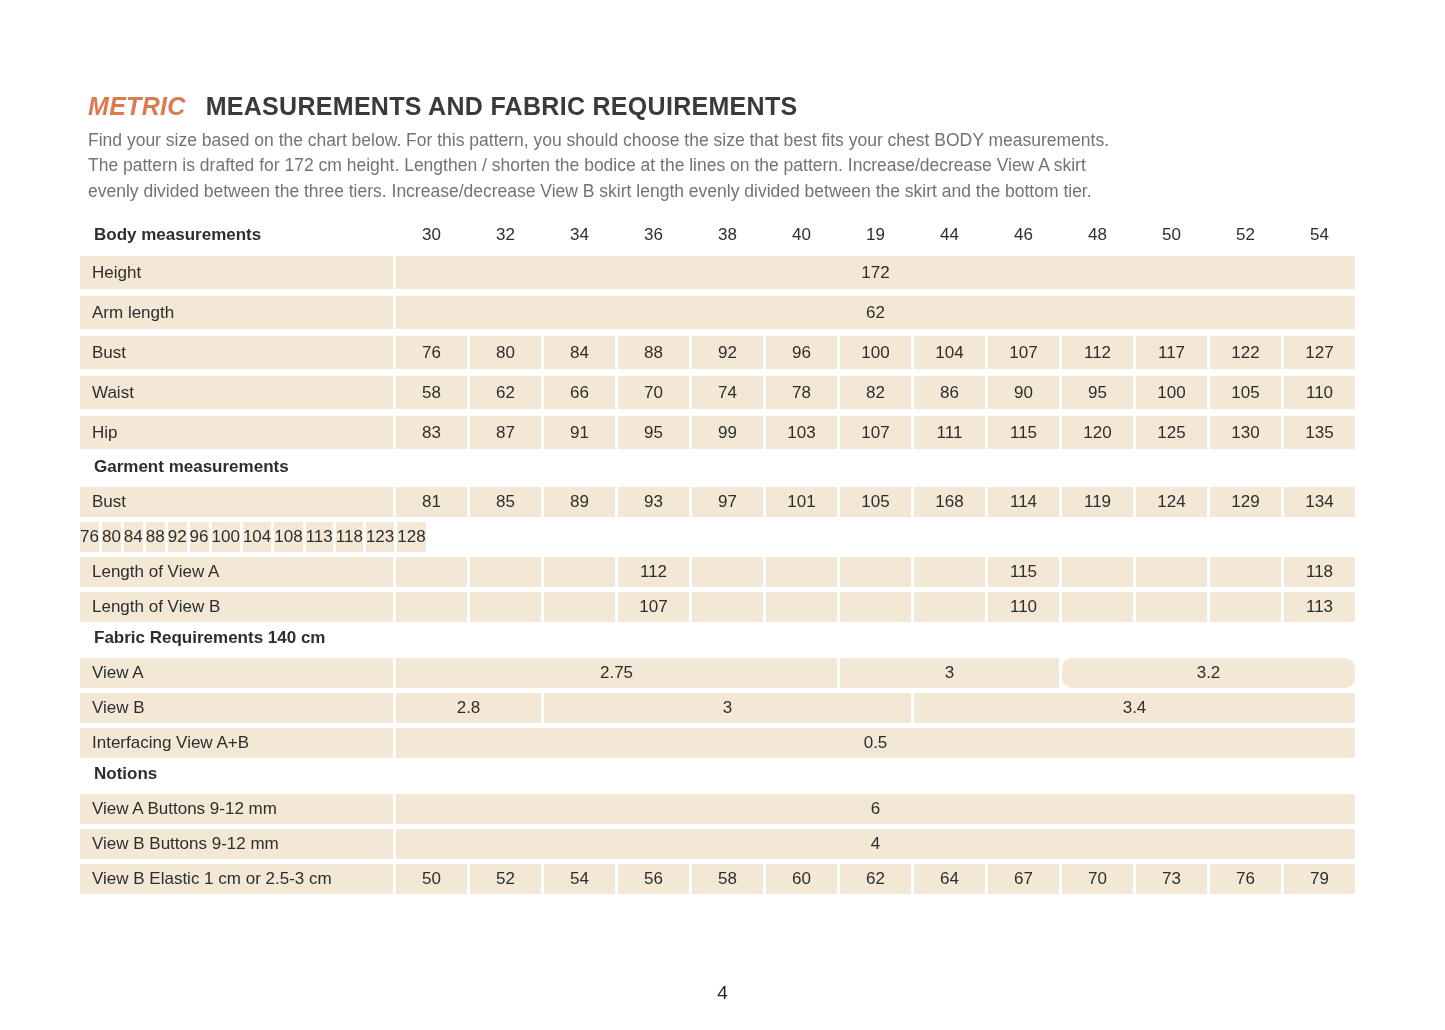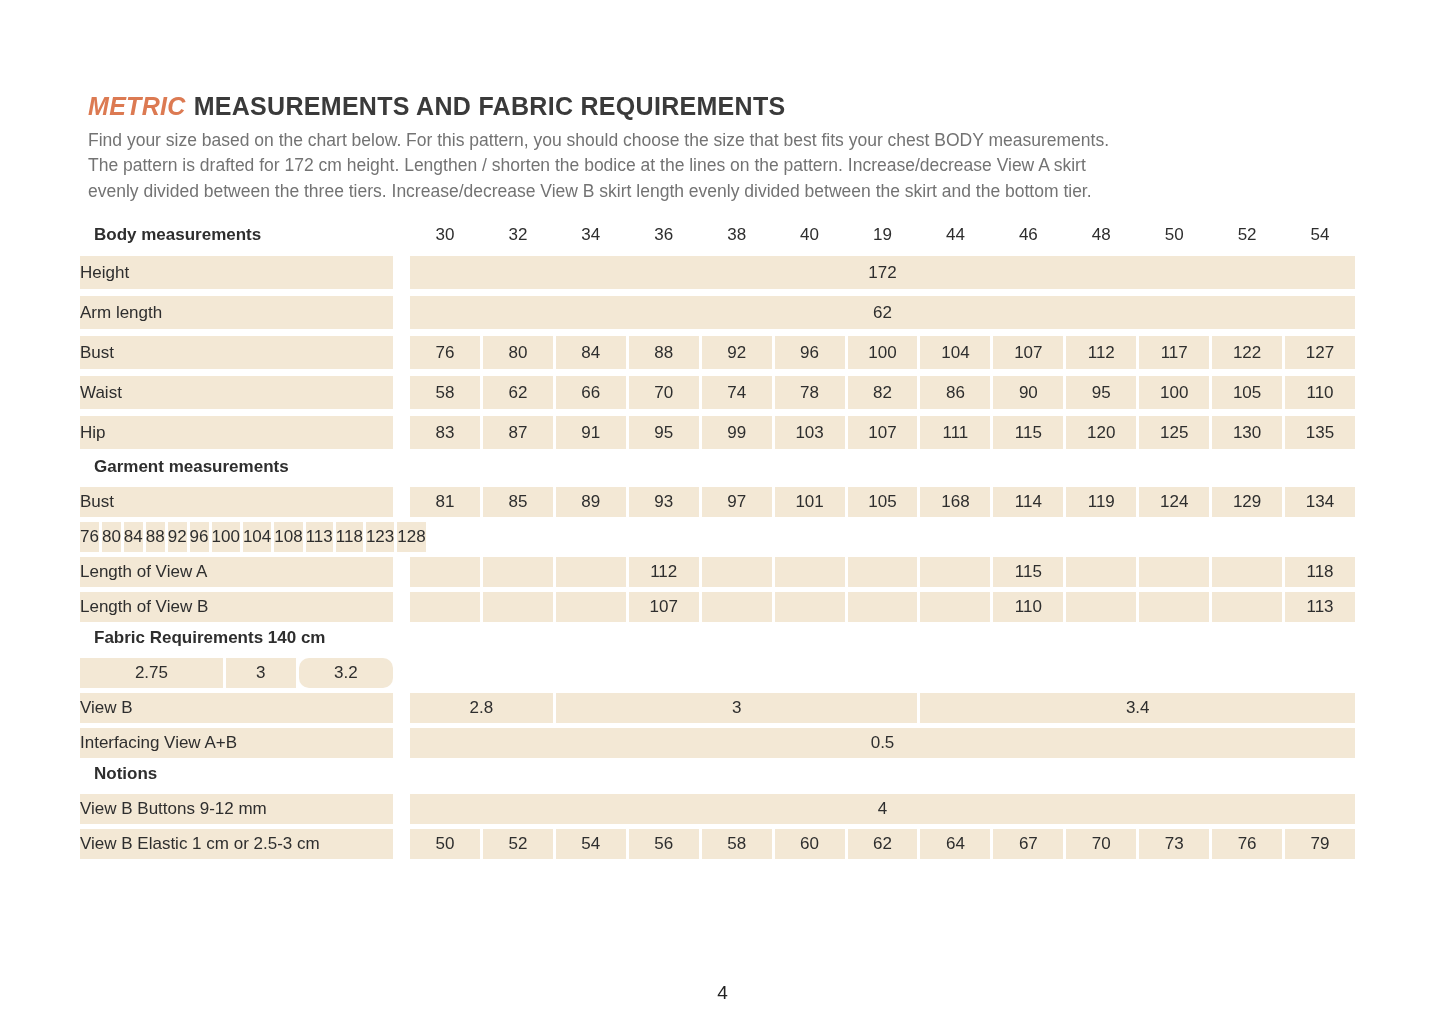--- a/index.html
+++ b/index.html
@@ -17,34 +17,35 @@
     font-family:"Liberation Sans", sans-serif;
     color:var(--ink);
     overflow:hidden;
   }
   .content{position:absolute;left:88px;top:92px;width:1270px;}
   h1.title{
     font-size:25px;font-weight:700;letter-spacing:0.3px;color:var(--title);
     white-space:nowrap;
   }
   h1.title .accent{color:var(--accent);font-style:italic;}
-  h1.title .rest{margin-left:8px;}
+  h1.title .rest{margin-left:20px;}
   .intro{margin-top:7px;font-size:17.5px;line-height:25.4px;color:#737373;}
   .intro div{white-space:nowrap;}
 
   .size-table{
     position:absolute;left:80px;top:222px;width:1275px;
   }
   .trow{
     display:grid;
     grid-template-columns:313px 1fr;
-    column-gap:17px;
+    column-gap:3px;
   }
   .trow .rlabel{
     display:flex;align-items:center;
+    padding-left:12px;
     font-size:17px;
     background:var(--cell);
   }
   .trow .cells{
     display:grid;
     grid-template-columns:repeat(13,1fr);
     column-gap:3px;
   }
   .trow .cell{
     display:flex;align-items:center;justify-content:center;
@@ -235,20 +236,21 @@
           <div class="cell"></div>
           <div class="cell">110</div>
           <div class="cell"></div>
           <div class="cell"></div>
           <div class="cell"></div>
           <div class="cell">113</div>
         </div>
       </div>
       <div class="section-row">Fabric Requirements 140 cm</div>
       <div class="trow row-sm">
+        <div class="rlabel">View A</div>
         <div class="cells">
           <div class="cell" style="grid-column: span 6;">2.75</div>
           <div class="cell" style="grid-column: span 3;">3</div>
           <div class="cell" style="grid-column: span 4; border-radius: 10px;">3.2</div>
         </div>
       </div>
       <div class="trow row-sm">
         <div class="rlabel">View B</div>
         <div class="cells">
           <div class="cell" style="grid-column: span 2;">2.8</div>
@@ -256,20 +258,26 @@
           <div class="cell" style="grid-column: span 6;">3.4</div>
         </div>
       </div>
       <div class="trow row-sm">
         <div class="rlabel">Interfacing View A+B</div>
         <div class="cells">
           <div class="cell" style="grid-column: span 13;">0.5</div>
         </div>
       </div>
       <div class="section-row">Notions</div>
+      <div class="trow row-sm">
+        <div class="rlabel">View A Buttons 9-12 mm</div>
+        <div class="cells">
+          <div class="cell" style="grid-column: span 13;">6</div>
+        </div>
+      </div>
       <div class="trow row-sm">
         <div class="rlabel">View B Buttons 9-12 mm</div>
         <div class="cells">
           <div class="cell" style="grid-column: span 13;">4</div>
         </div>
       </div>
       <div class="trow row-sm">
         <div class="rlabel">View B Elastic 1 cm or 2.5-3 cm</div>
         <div class="cells">
           <div class="cell">50</div>

